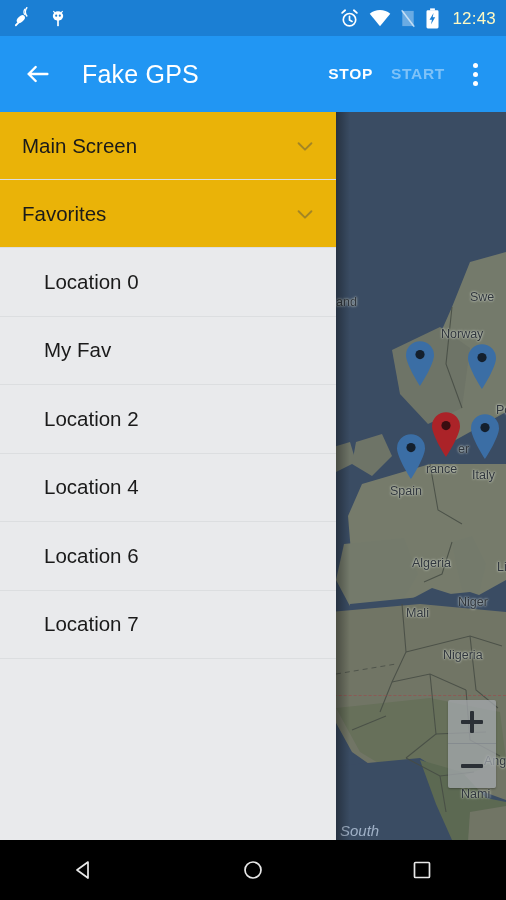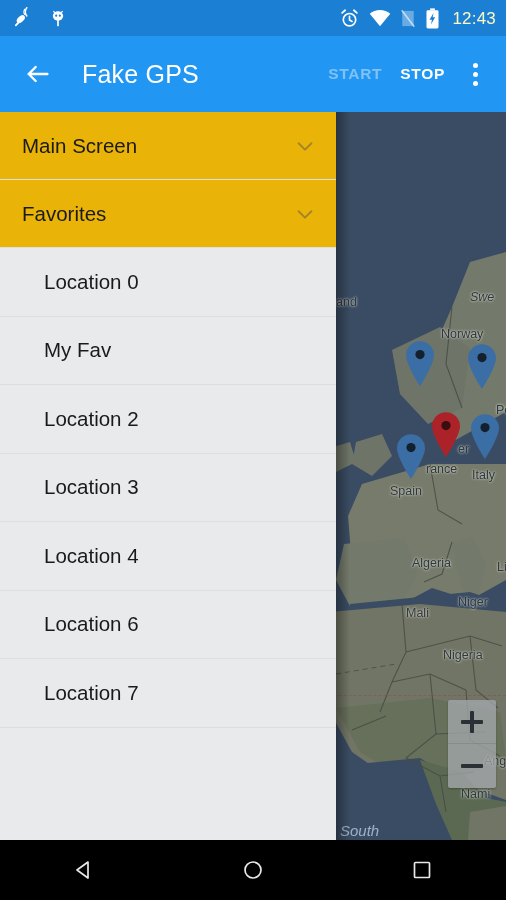--- a/index.html
+++ b/index.html
@@ -237,21 +237,21 @@
         <path d="M336 562 L396 552"></path>
       </g>
     </svg>
 
     <div id="map-scrim"></div>
 
     <div id="equator"></div>
 
     <div id="map-labels">
         <div class="map-label" style="left: 336px; top: 183px;">and</div>
-        <div class="map-label" style="left: 470px; top: 178px; font-style: italic;">Swe</div>
+        <div class="map-label" style="left: 470px; top: 178px;">Swe</div>
         <div class="map-label" style="left: 441px; top: 215px;">Norway</div>
         <div class="map-label" style="left: 496px; top: 291px;">Po</div>
         <div class="map-label" style="left: 458px; top: 330px;">er</div>
         <div class="map-label" style="left: 426px; top: 350px;">rance</div>
         <div class="map-label" style="left: 390px; top: 372px;">Spain</div>
         <div class="map-label" style="left: 472px; top: 356px;">Italy</div>
         <div class="map-label" style="left: 412px; top: 444px;">Algeria</div>
         <div class="map-label" style="left: 497px; top: 448px;">Lib</div>
         <div class="map-label" style="left: 406px; top: 494px;">Mali</div>
         <div class="map-label" style="left: 458px; top: 483px;">Niger</div>
@@ -338,43 +338,40 @@
         <div class="drawer-item">
           <span class="i-label">Location 0</span>
         </div>
         <div class="drawer-item">
           <span class="i-label">My Fav</span>
         </div>
         <div class="drawer-item">
           <span class="i-label">Location 2</span>
         </div>
         <div class="drawer-item">
-          <span class="i-label">Location 3</span>
-        </div>
-        <div class="drawer-item">
           <span class="i-label">Location 4</span>
         </div>
         <div class="drawer-item">
           <span class="i-label">Location 6</span>
         </div>
         <div class="drawer-item">
           <span class="i-label">Location 7</span>
         </div>
       </div>
   </div>
 
   <div id="app-bar">
     <div id="back-button">
       <svg width="28" height="28" viewBox="0 0 24 24">
         <path fill="none" stroke="#ffffff" stroke-width="2.1" stroke-linecap="round" stroke-linejoin="round" d="M20 12H4M10 6l-6 6 6 6"></path>
       </svg>
     </div>
     <div id="app-title">Fake GPS</div>
+    <div class="action-text">STOP</div>
     <div class="action-text disabled">START</div>
-    <div class="action-text">STOP</div>
     <div id="overflow-button">
       <i></i>
       <i></i>
       <i></i>
     </div>
   </div>
 
   <div id="nav-bar">
     <div class="nav-btn">
       <svg width="24" height="24" viewBox="0 0 24 24">

